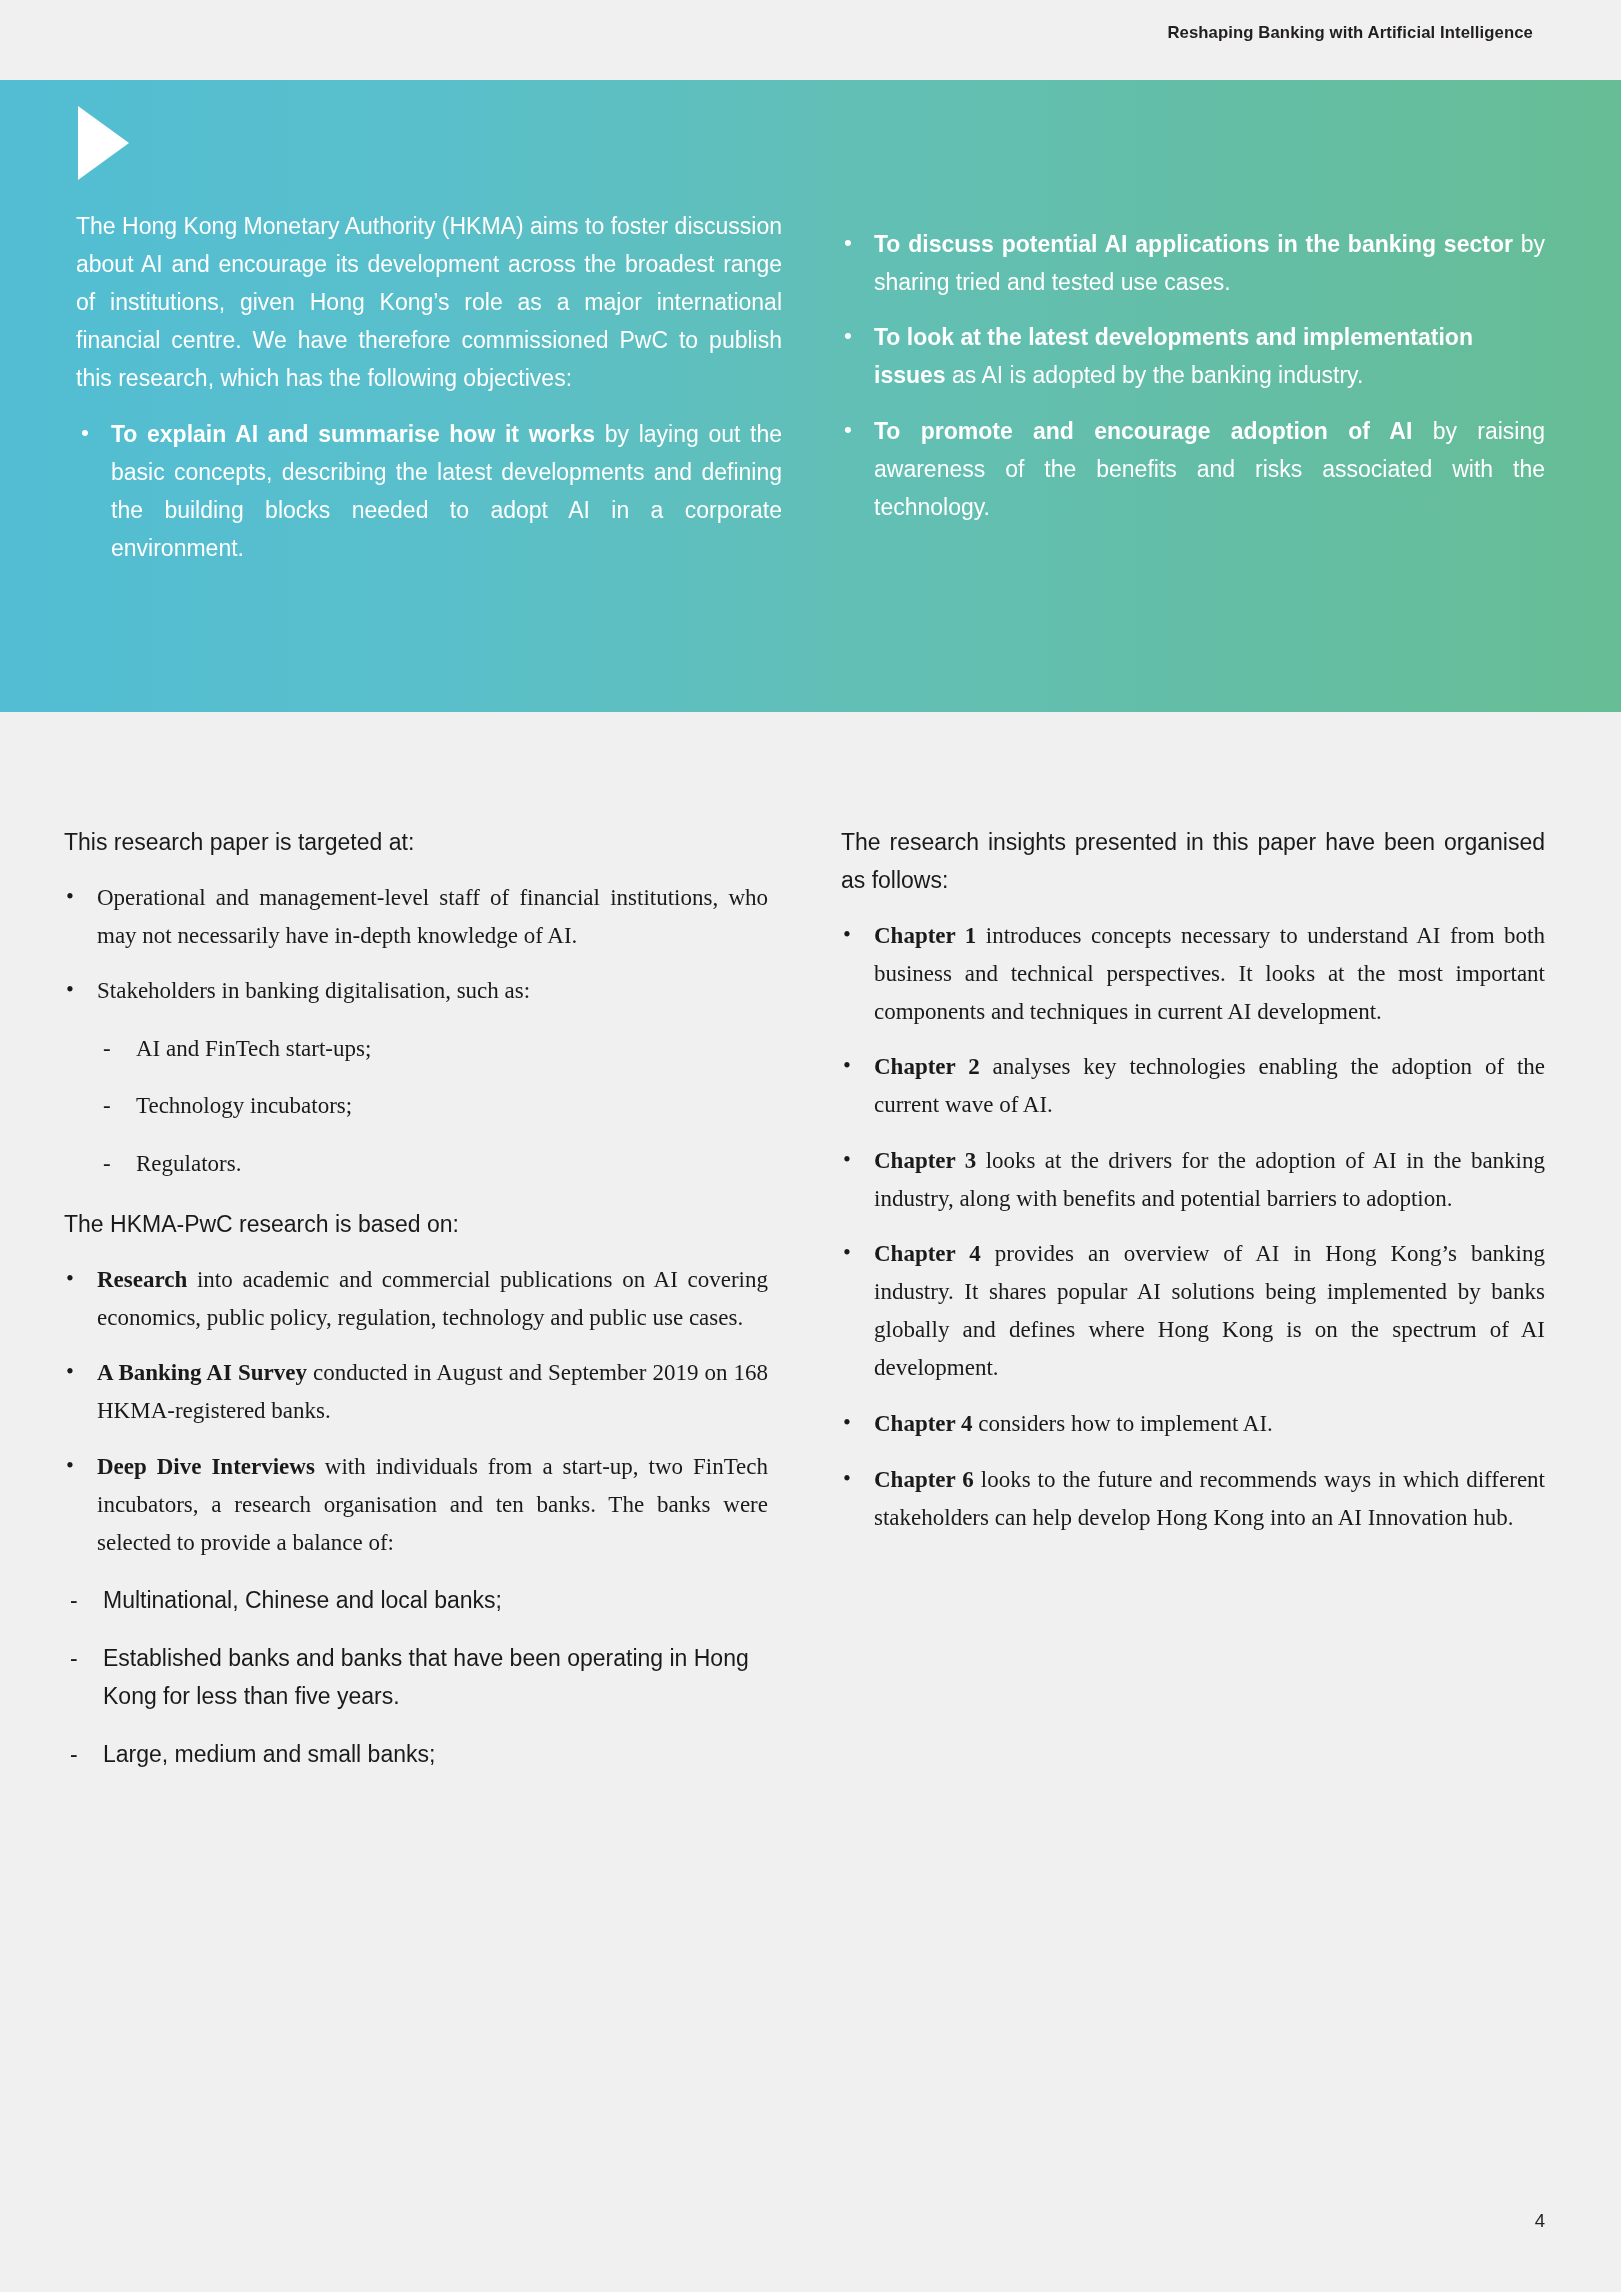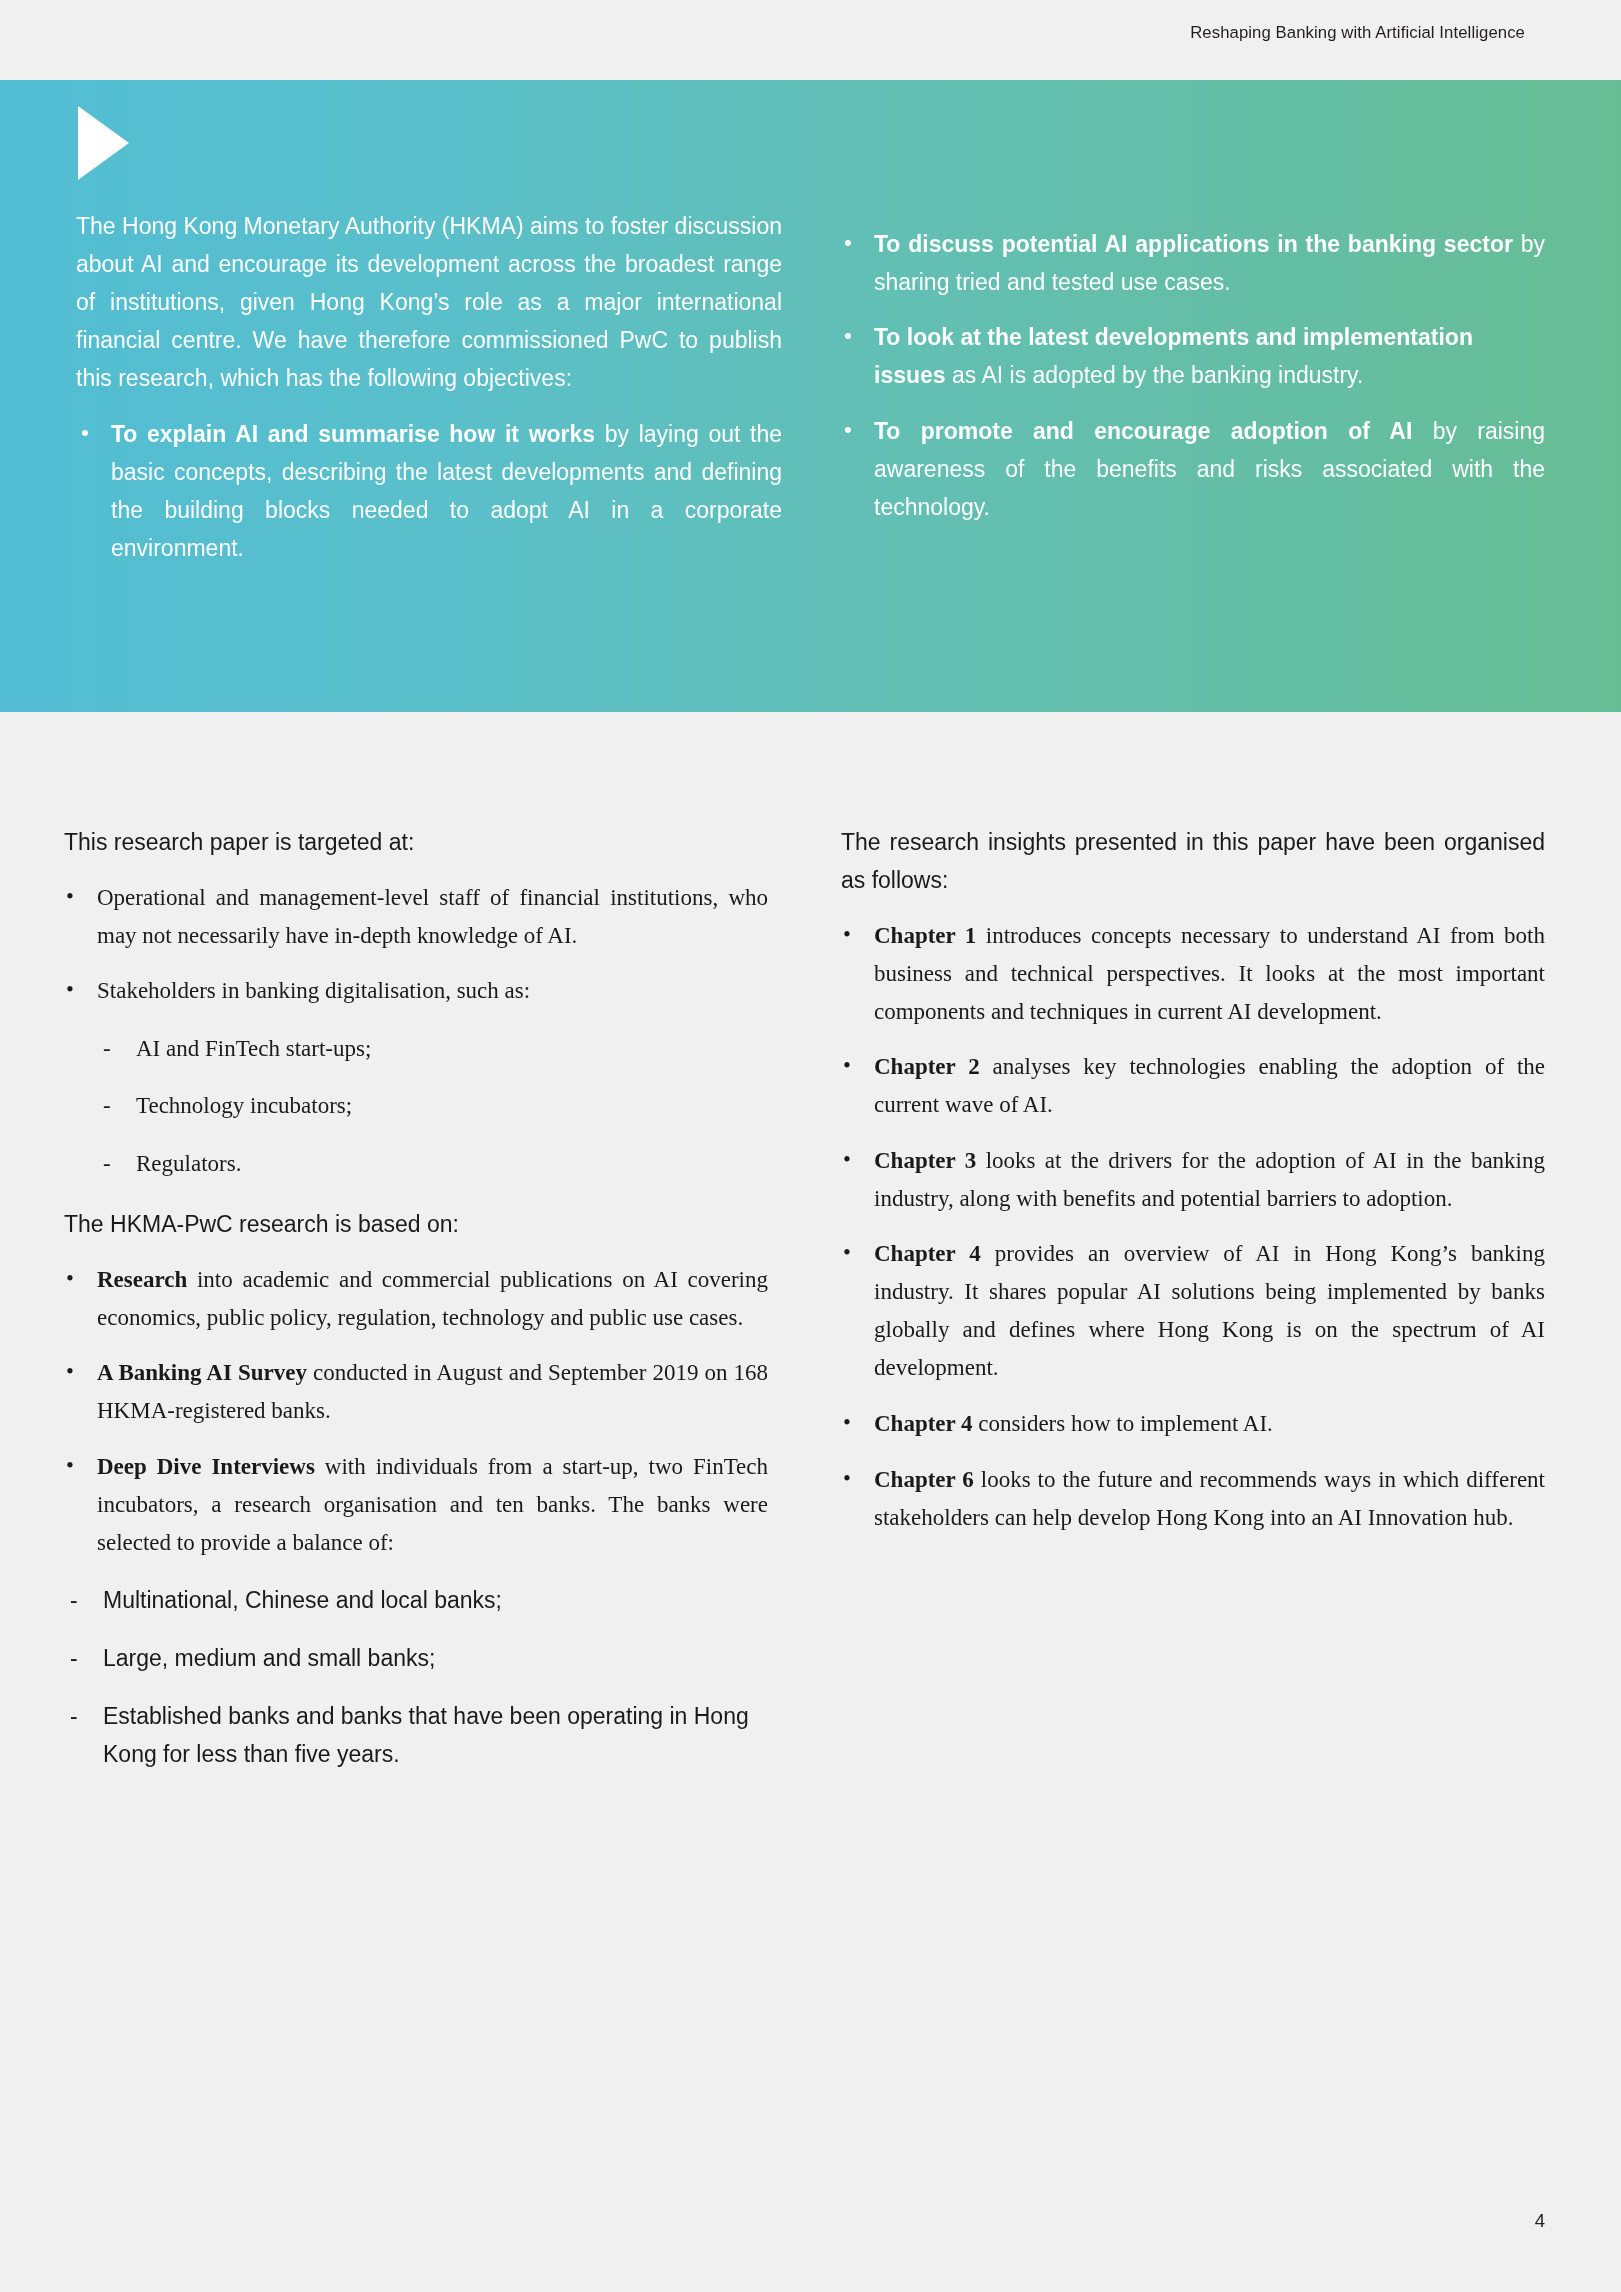--- a/index.html
+++ b/index.html
@@ -14,27 +14,28 @@
     font-family: "Liberation Sans", sans-serif;
     color: #1a1a1a;
     overflow: hidden;
   }
 
   
   .page-header {
     position: absolute;
     top: 0;
     left: 0;
-    right: 8px;
+    right: 0;
     height: 65px;
     box-sizing: border-box;
     padding-right: 88px;
     display: flex;
     align-items: center;
     justify-content: flex-end;
+    font-weight: bold;
   }
   .page-header-title {
     font-size: 16.7px;
     letter-spacing: 0.1px;
     color: #231f20;
     white-space: nowrap;
   }
 
   
   .hero {
@@ -247,22 +248,22 @@
       <li>
         <b>A Banking AI Survey</b><span> conducted in August and September 2019 on 168 HKMA-registered banks.</span>
       </li>
       <li>
         <b>Deep Dive Interviews</b><span> with individuals from a start-up, two FinTech incubators, a research organisation and ten banks. The banks were selected to provide a balance of:</span>
       </li>
     </ul>
 
     <ul class="dashes outer-dashes">
       <li>Multinational, Chinese and local banks;</li>
+      <li>Established banks and banks that have been operating in Hong Kong for less than five years.</li>
       <li>Large, medium and small banks;</li>
-      <li>Established banks and banks that have been operating in Hong Kong for less than five years.</li>
     </ul>
   </div>
 
   <div class="body-col">
     <p class="lead">The research insights presented in this paper have been organised as follows:</p>
 
     <ul class="bullets">
       <li>
         <b>Chapter 1</b><span> introduces concepts necessary to understand AI from both business and technical perspectives. It looks at the most important components and techniques in current AI development.</span>
       </li>

